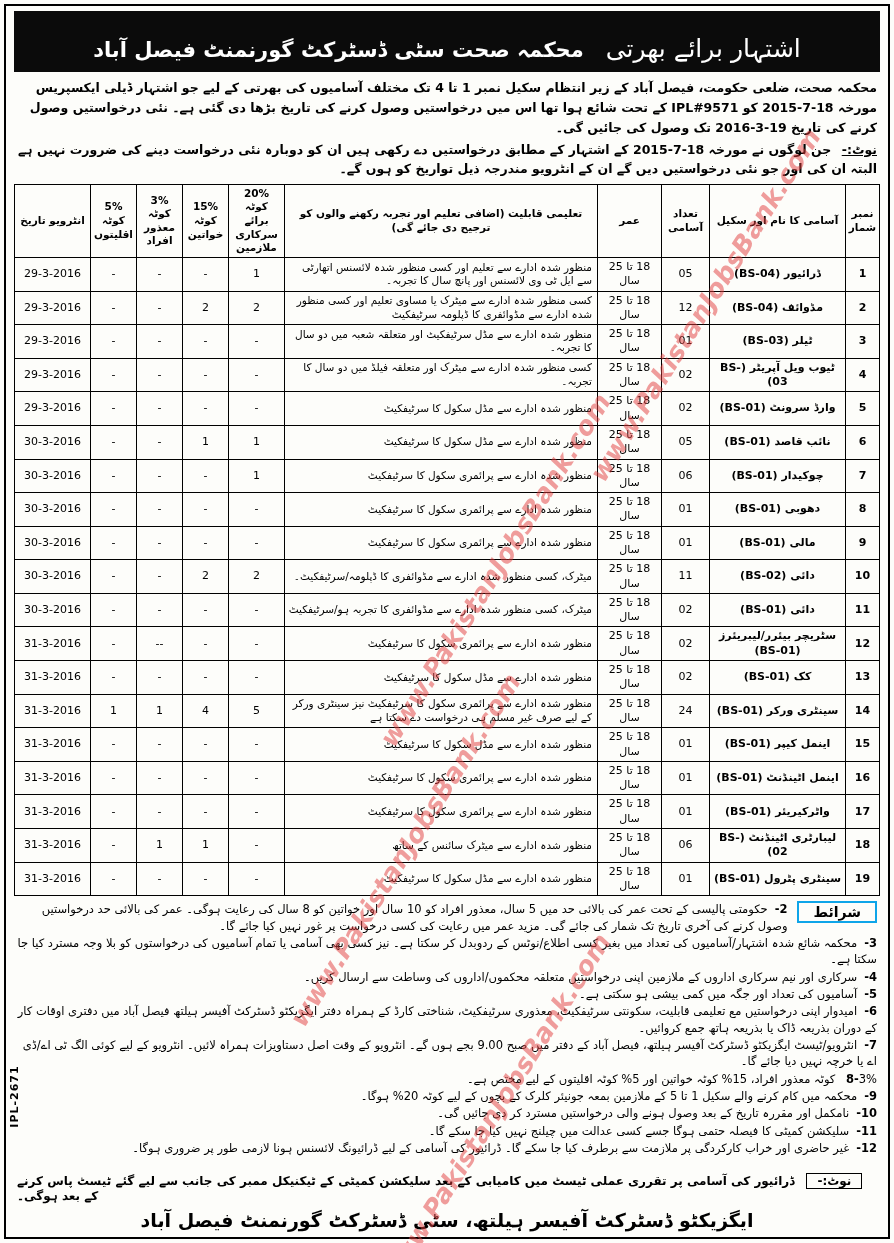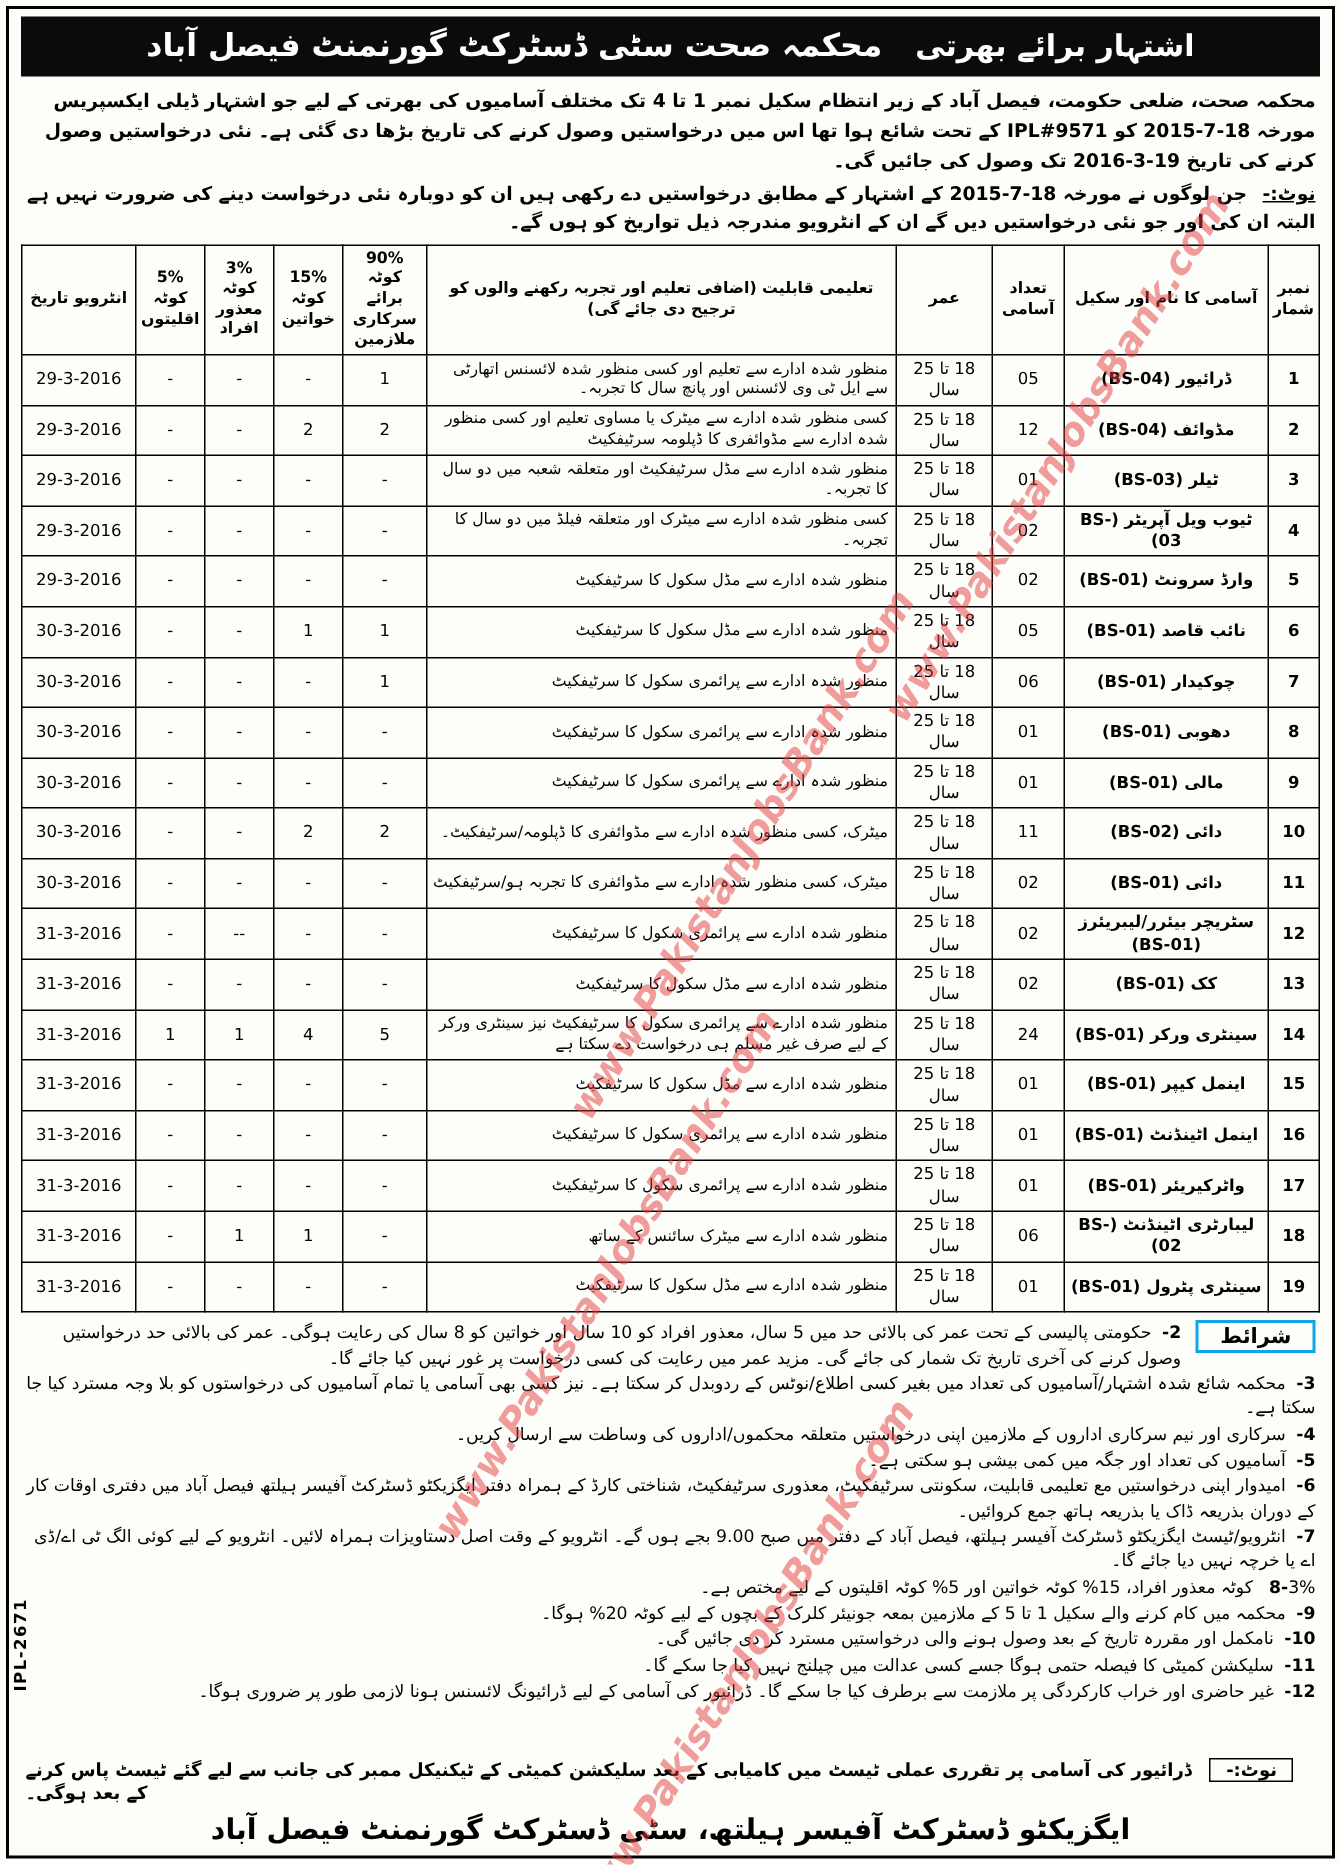--- a/index.html
+++ b/index.html
@@ -27,21 +27,21 @@
   .title-bar {
     background: #0b0b0b;
     color: #fff;
     display: flex;
     justify-content: center;
     align-items: baseline;
     gap: 22px;
     padding: 7px 10px 9px;
     flex: 0 0 auto;
   }
-  .title-main { font-size: 20px; font-weight: bold; }
+  .title-main { font-size: 25px; font-weight: normal; margin-top: 16px; }
   .title-sub  { font-size: 21px; font-weight: bold; }
   
   .intro {
     font-size: 12.5px;
     font-weight: 600;
     line-height: 1.6;
     text-align: right;
     padding: 6px 3px 2px;
   }
   .note-row {
@@ -181,21 +181,21 @@
           <col style="width:46px">
           <col style="width:76px">
       </colgroup>
       <thead>
         <tr>
           <th>نمبر شمار</th>
           <th>آسامی کا نام اور سکیل</th>
           <th>تعداد آسامی</th>
           <th>عمر</th>
           <th>تعلیمی قابلیت (اضافی تعلیم اور تجربہ رکھنے والوں کو ترجیح دی جائے گی)</th>
-          <th>90% کوٹہ برائے سرکاری ملازمین</th>
+          <th>20% کوٹہ برائے سرکاری ملازمین</th>
           <th>15% کوٹہ خواتین</th>
           <th>3% کوٹہ معذور افراد</th>
           <th>5% کوٹہ اقلیتوں</th>
           <th>انٹرویو تاریخ</th>
         </tr>
       </thead>
       <tbody>
           <tr>
             <td class="col-serial">1</td>
             <td class="col-post">ڈرائیور (BS-04)</td>

